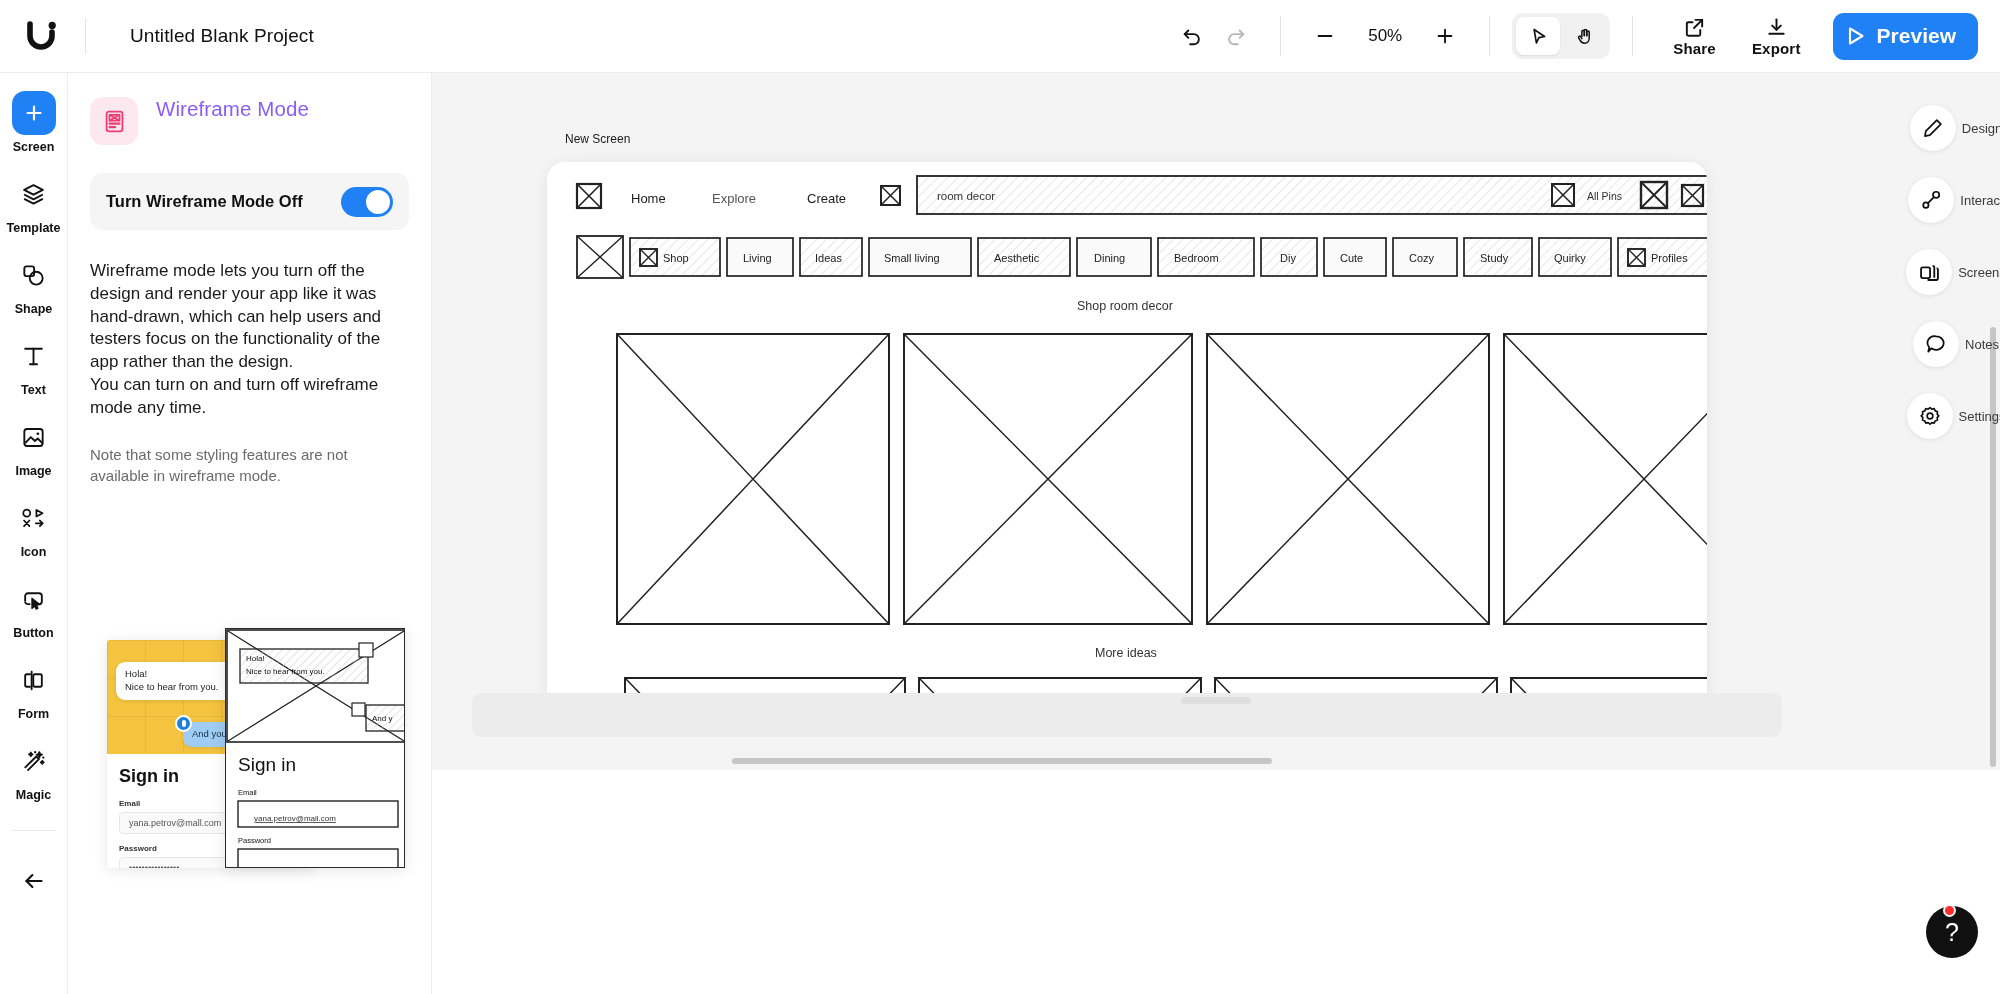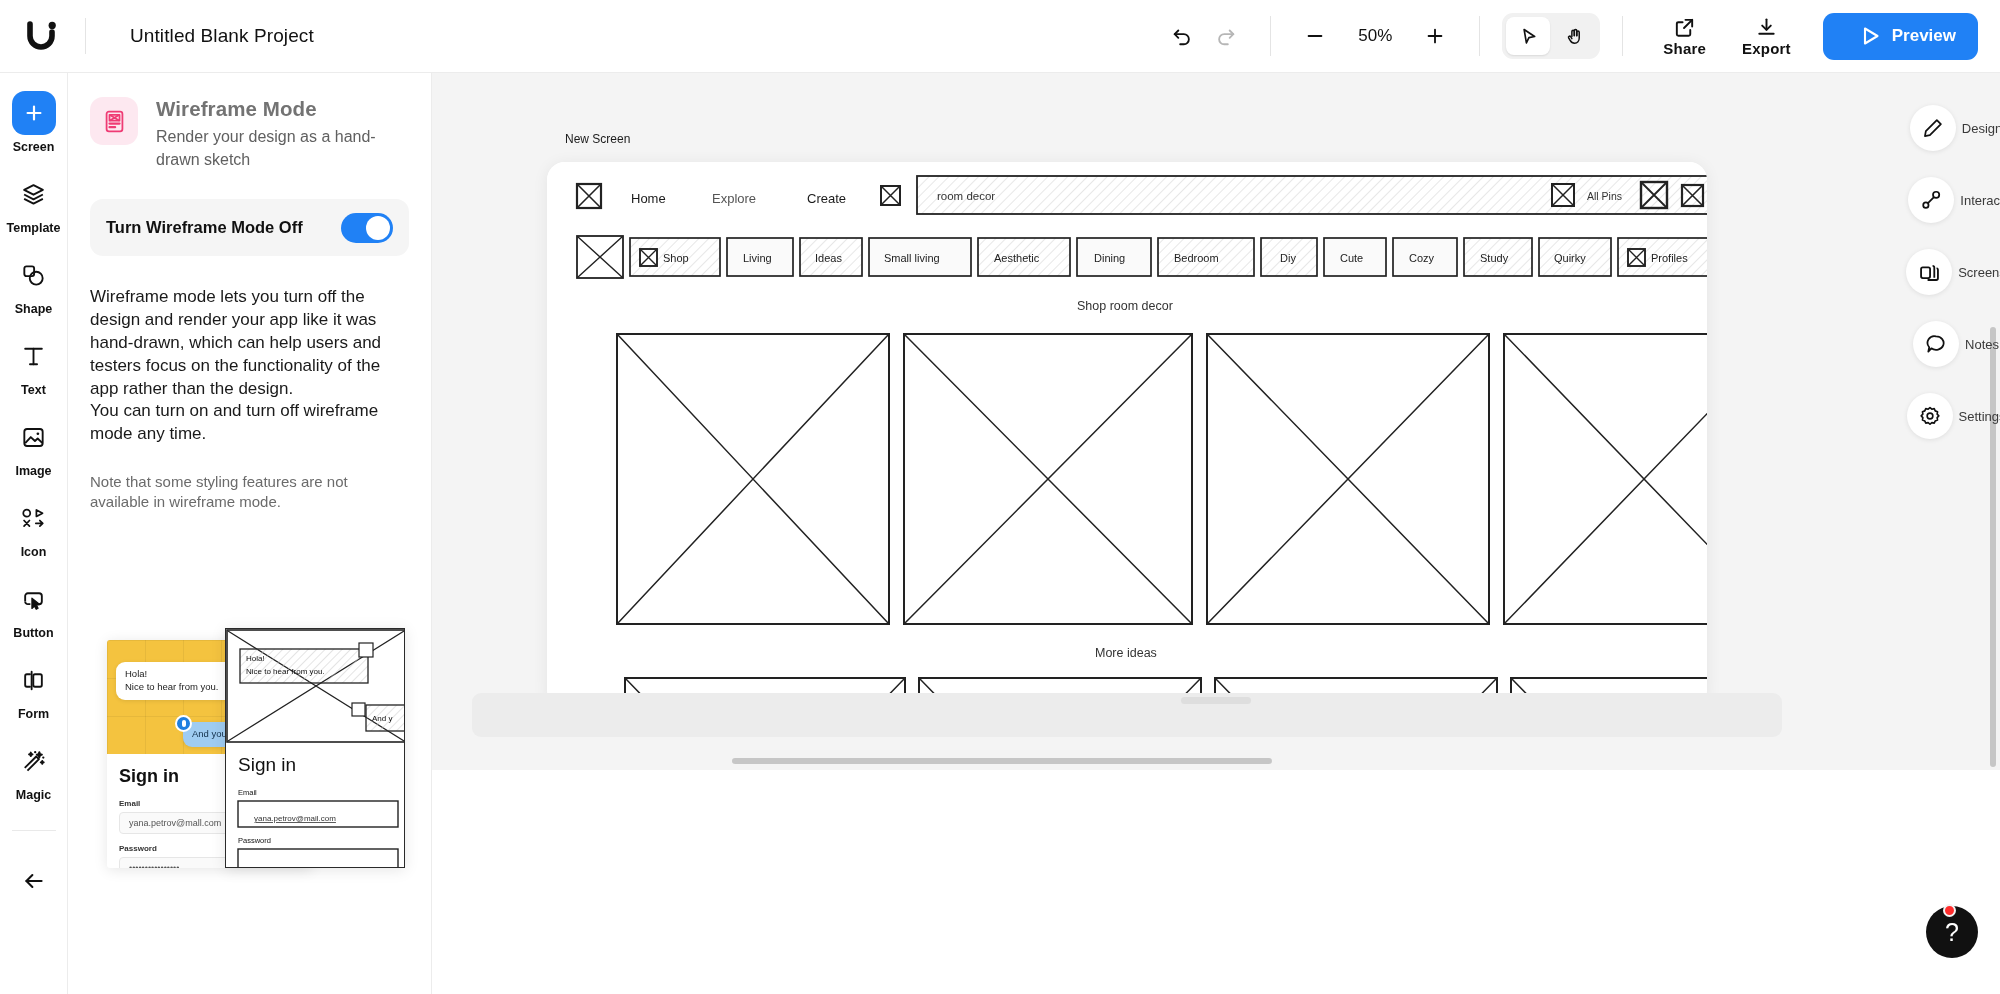--- a/index.html
+++ b/index.html
@@ -44,21 +44,21 @@
   }
   .mode-btn.active { background: #fff; box-shadow: 0 1px 2px rgba(0,0,0,.10); }
   .label-btn {
     display: flex; flex-direction: column; align-items: center; justify-content: center;
     gap: 1px; padding: 0 18px; cursor: pointer; background: none; border: none;
   }
   .label-btn .t { font-size: 15px; color: #111; font-weight: 600; letter-spacing: .2px; }
   .preview-btn {
     display: flex; align-items: center; gap: 10px;
     background: #2081f5; color: #fff; border: none; border-radius: 11px;
-    height: 47px; padding: 0 22px 0 35px; font-size: 17px; font-weight: 600;
+    height: 47px; padding: 0 22px 0 10px; font-size: 21px; font-weight: 600;
     cursor: pointer; margin-left: 14px;
   }
 
   
   .rail {
     position: absolute; top: 73px; left: 0; width: 68px; height: 921px;
     background: #fff; border-right: 1px solid #ececec;
     display: flex; flex-direction: column; align-items: center; padding-top: 14px;
   }
   .rail-item {
@@ -95,21 +95,21 @@
   .crumb .sep { color: #999; margin: 0 1px; }
   .crumb .strong { font-weight: 700; }
 
   .feature {
     display: flex; gap: 18px; padding: 24px 22px 0 22px;
   }
   .feature-ico {
     width: 48px; height: 48px; border-radius: 13px; background: #fde8f0;
     display:flex; align-items:center; justify-content:center; flex: none;
   }
-  .feature-title { font-size: 20.5px; font-weight: 700; color: #737373; letter-spacing: .1px; }
+  .feature-title { font-size: 20.5px; font-weight: 400; color: #8b5cf6; letter-spacing: .1px; }
   .feature-desc { font-size: 16px; color: #606060; line-height: 1.42; margin-top: 5px; max-width: 260px;}
 
   .toggle-row {
     margin: 28px 22px 0; height: 57px; background: #f5f5f5; border-radius: 13px;
     display: flex; align-items: center; justify-content: space-between; padding: 0 16px;
     cursor: pointer;
   }
   .toggle-label { font-size: 16.5px; font-weight: 700; color: #111; }
   .switch {
     width: 52px; height: 30px; border-radius: 15px; background: #2081f5;
@@ -434,21 +434,20 @@
         <svg width="25" height="25" viewBox="0 0 24 24" fill="none" stroke="#ef3b74" stroke-width="1.7" stroke-linejoin="round">
           <rect x="4.4" y="2.6" width="15.2" height="18.8" rx="2.2"></rect>
           <rect x="7.2" y="5.6" width="9.6" height="5.6"></rect>
           <path d="M7.2 5.6 L16.8 11.2 M16.8 5.6 L7.2 11.2"></path>
           <path d="M7.2 14 H16.8" stroke-width="2.1" stroke-linecap="round"></path>
           <path d="M7.2 17.4 H12.6" stroke-width="2.1" stroke-linecap="round"></path>
         </svg>
       </div>
       <div>
         <div class="feature-title">Wireframe Mode</div>
-        <div class="feature-desc">Render your design as a hand-drawn sketch</div>
       </div>
     </div>
 
     <div class="toggle-row">
       <span class="toggle-label">Turn Wireframe Mode Off</span>
       <span class="switch">
           <span class="knob"></span>
         </span>
     </div>
 

